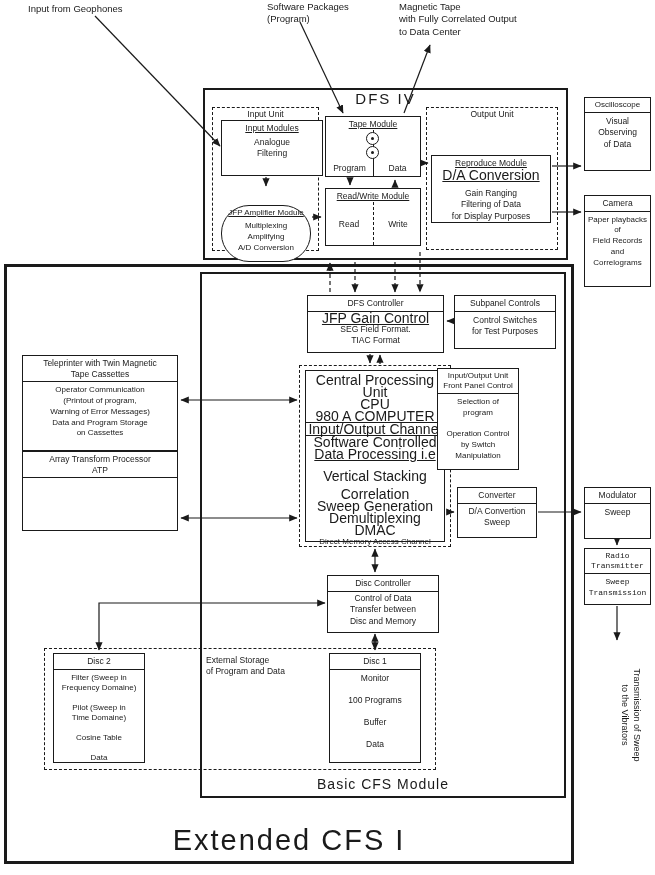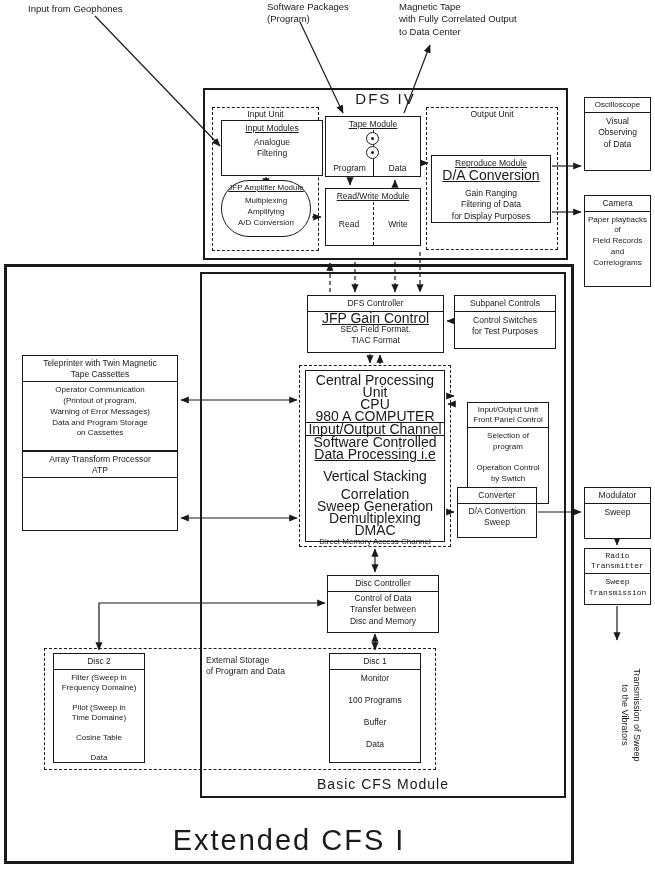--- a/index.html
+++ b/index.html
@@ -85,21 +85,21 @@
   <div class="ttl" style="left:212px;top:109px;width:107px;font-size:8.5px;">Input Unit</div>
 
   <div class="dash" style="left:426px;top:107px;width:132px;height:143px;"></div>
   <div class="ttl" style="left:426px;top:109px;width:132px;font-size:8.5px;">Output Unit</div>
 
   <div class="box" style="left:221px;top:120px;width:102px;height:56px;">
     <div class="hd2"><span class="u">Input Modules</span></div>
     <div class="bd">Analogue
 Filtering</div>
   </div>
-  <div class="box" style="left:221px;top:180px;width:90px;height:57px;border-radius:28px;">
+  <div class="box" style="left:221px;top:205px;width:90px;height:57px;border-radius:28px;">
     <div class="hd2 small"><span class="u">JFP Amplifier Module</span></div>
     <div class="bd small">Multiplexing
 Amplifying
 A/D Conversion</div>
   </div>
 
   <div class="box" style="left:325px;top:116px;width:96px;height:61px;">
     <div class="hd2"><span class="u">Tape Module</span></div>
     <div class="vl" style="left:47px;top:13px;bottom:0;"></div>
     <span class="reel" style="left:40px;top:15px;"></span>
@@ -168,21 +168,21 @@
     <div class="gap"></div>
     <div class="cl">Vertical Stacking</div>
     <div class="gap2"></div>
     <div class="cl">Correlation</div>
     <div class="cl">Sweep Generation</div>
     <div class="cl">Demultiplexing</div>
     <div class="cl">DMAC</div>
     <div class="cl small">Direct Memory Access Channel</div>
   </div>
 
-  <div class="box" style="left:467px;top:368px;width:82px;height:102px;margin-top:34px;">
+  <div class="box" style="left:437px;top:368px;width:82px;height:102px;">
     <div class="hd small">Input/Output Unit
 Front Panel Control</div>
     <div class="bd small">Selection of
 program
 
 Operation Control
 by Switch
 Manipulation</div>
   </div>
 

